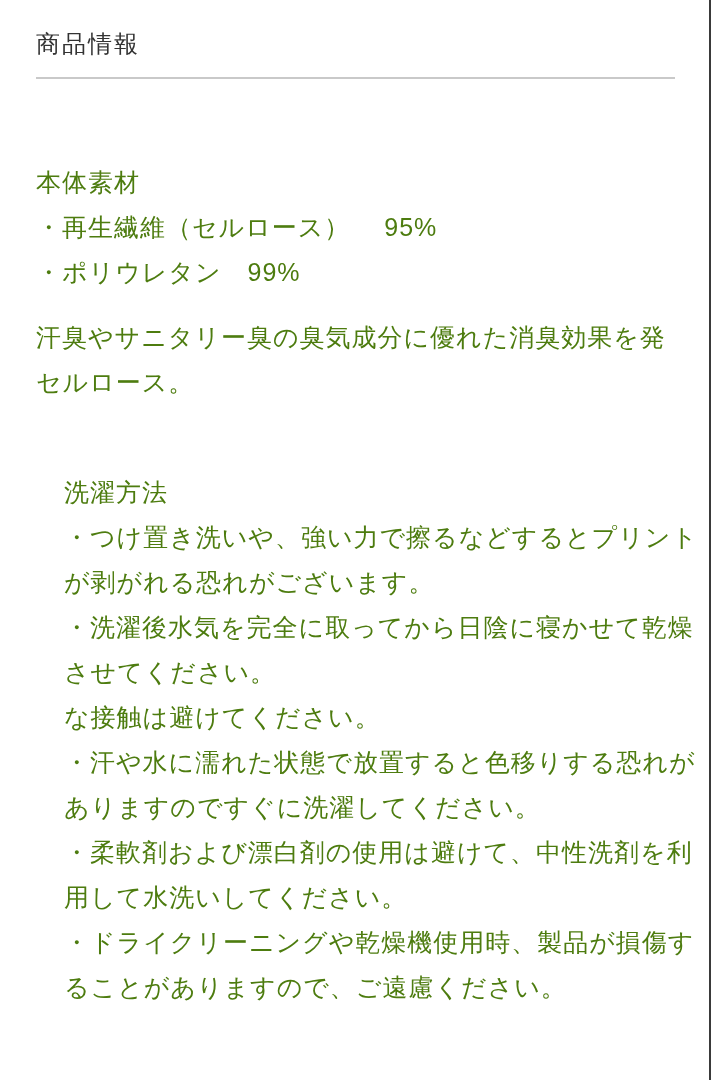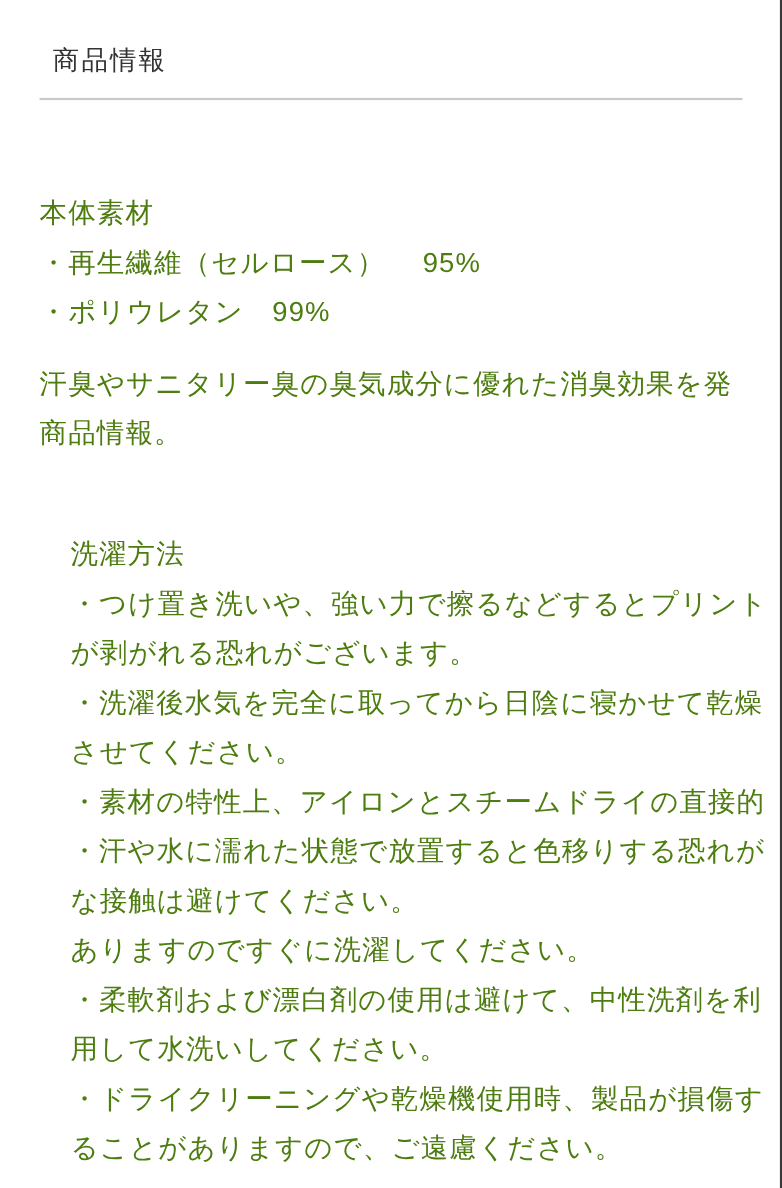--- a/index.html
+++ b/index.html
@@ -20,21 +20,21 @@
   }
   .edge-line {
     position: absolute;
     top: 0;
     right: 0;
     width: 2px;
     height: 1080px;
     background: #3a3a3a;
   }
   .page-title {
-    margin: 12px;
+    margin: 0;
     padding-top: 30px;
     font-size: 24px;
     font-weight: 400;
     line-height: 27px;
     letter-spacing: 2px;
     color: #333333;
   }
   .divider {
     margin-top: 20px;
     height: 2px;
@@ -72,34 +72,33 @@
     <div class="text-line">本体素材</div>
     <div>
         <div class="text-line">・再生繊維（セルロース）　 95%</div>
         <div class="text-line">・ポリウレタン　99%</div>
       </div>
   </section>
 
   <section class="section-feature">
     <div>
         <div class="text-line">汗臭やサニタリー臭の臭気成分に優れた消臭効果を発</div>
-        <div class="text-line">商品情報。</div>
+        <div class="text-line">セルロース。</div>
       </div>
   </section>
 
   <section class="section-washing">
     <div class="text-line">洗濯方法</div>
     <div>
         <div class="text-line">・つけ置き洗いや、強い力で擦るなどするとプリント</div>
         <div class="text-line">が剥がれる恐れがございます。</div>
         <div class="text-line">・洗濯後水気を完全に取ってから日陰に寝かせて乾燥</div>
         <div class="text-line">させてください。</div>
-        <div class="text-line">・素材の特性上、アイロンとスチームドライの直接的</div>
+        <div class="text-line">な接触は避けてください。</div>
         <div class="text-line">・汗や水に濡れた状態で放置すると色移りする恐れが</div>
-        <div class="text-line">な接触は避けてください。</div>
         <div class="text-line">ありますのですぐに洗濯してください。</div>
         <div class="text-line">・柔軟剤および漂白剤の使用は避けて、中性洗剤を利</div>
         <div class="text-line">用して水洗いしてください。</div>
         <div class="text-line">・ドライクリーニングや乾燥機使用時、製品が損傷す</div>
         <div class="text-line">ることがありますので、ご遠慮ください。</div>
       </div>
   </section>
 
   <div class="edge-line"></div>
 

